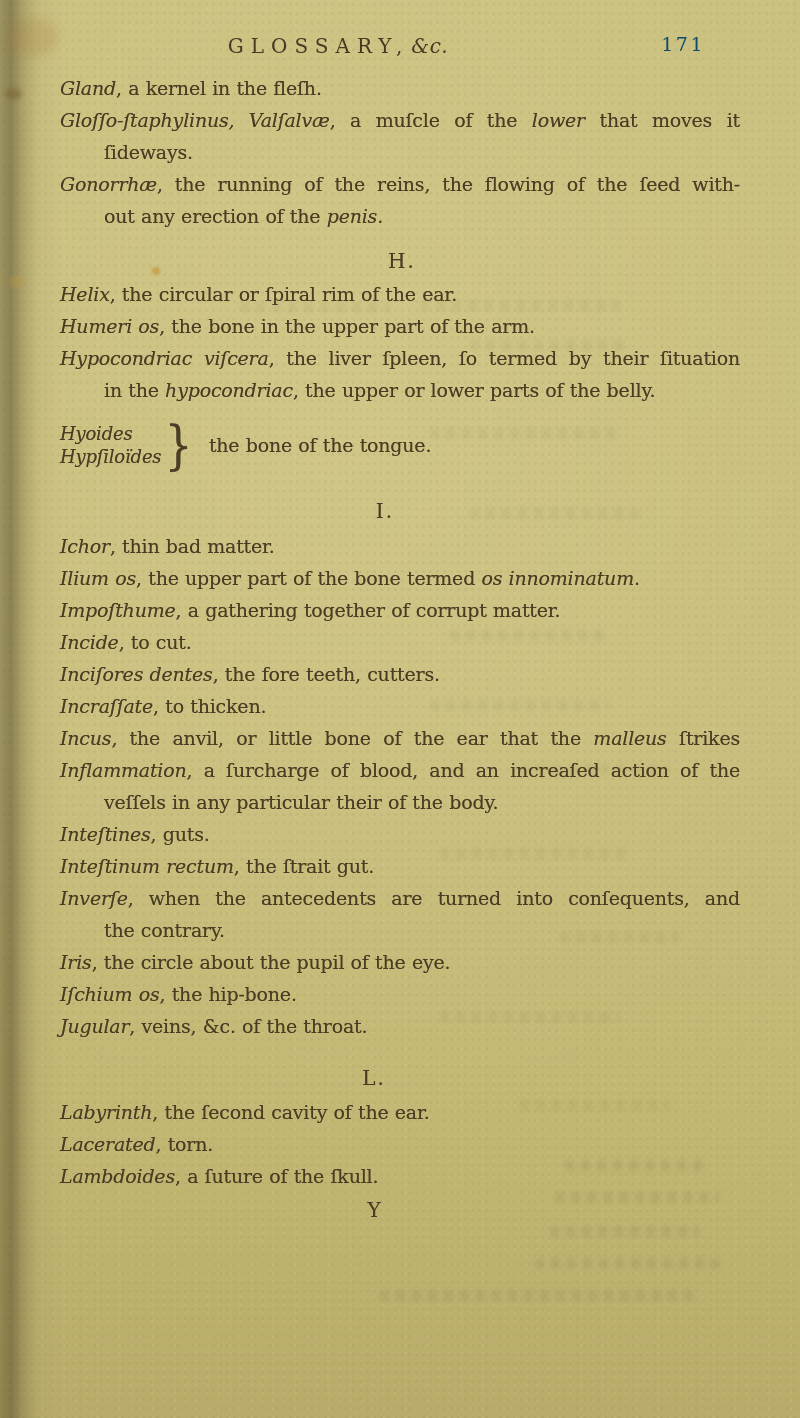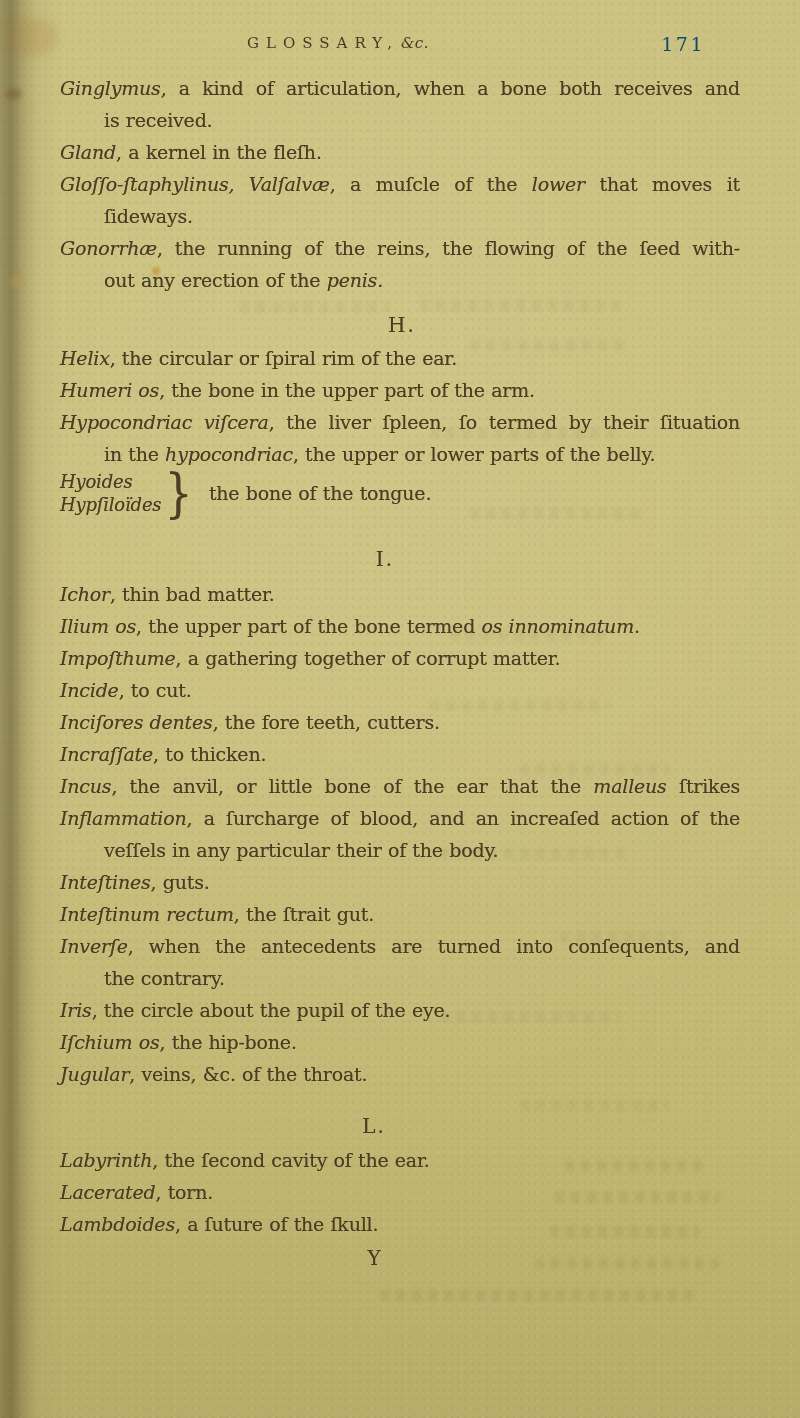--- a/index.html
+++ b/index.html
@@ -47,21 +47,21 @@
     background: rgba(118,94,44,0.45); filter: blur(2px); }
   .stain-dot { left: 152px; top: 267px; width: 8px; height: 8px;
     background: rgba(196,143,42,0.60); filter: blur(1px); }
   .stain-edge2 { left: 9px; top: 276px; width: 15px; height: 11px;
     background: rgba(188,152,70,0.40); filter: blur(2px); }
 
   
   .header-title {
     position: absolute; top: 34px; left: 0; width: 676px;
     text-align: center;
-    font-size: 15px; letter-spacing: 7px;
+    font-size: 20px; letter-spacing: 7px;
     color: #463a22;
   }
   .header-title .etc {
     font-style: italic; letter-spacing: 0.5px; margin-left: 2px;
   }
   .page-number {
     position: absolute; top: 33px; right: 95px;
     font-size: 19px; letter-spacing: 2.5px;
     color: #0c4a6e;
   }
@@ -82,21 +82,21 @@
   .section-letter {
     text-align: center; font-size: 20px; letter-spacing: 2px;
   }
   [data-name="section-letter-H"] { margin-top: 13px; margin-bottom: 1px; transform: translateX(2px); }
   [data-name="section-letter-I"] { margin-top: 27px; margin-bottom: 3px; transform: translateX(-15px); }
   [data-name="section-letter-L"] { margin-top: 20px; margin-bottom: 2px; transform: translateX(-26px); }
 
   
   .brace-entry {
     display: flex; align-items: center;
-    margin-top: 0; height: 46px;
+    margin-top: 16px; height: 46px;
   }
   .brace-terms { width: 100px; }
   .brace-terms .term {
     font-style: italic; font-size: 18px; line-height: 23px; display: block;
   }
   .brace-glyph {
     font-size: 52px; line-height: 46px; font-weight: 400;
     transform: scaleX(0.85); margin-left: 2px;
     color: #4a3e25;
   }
@@ -135,24 +135,20 @@
 <div class="ghost strong" style="left:550px; top:1226px; width:150px;" data-name="showthrough-mark"></div>
 <div class="ghost strong" style="left:535px; top:1258px; width:185px;" data-name="showthrough-mark"></div>
 <div class="ghost strong" style="left:380px; top:1290px; width:320px;" data-name="showthrough-mark"></div>
 
 <div class="header-title" data-name="running-header">
   <span data-name="header-title-text">GLOSSARY,</span><span class="etc" data-name="header-etc-text">&amp;c.</span>
 </div>
 <div class="page-number" data-name="page-number">171</div>
 
 <div class="text-block" data-name="glossary">
-    <div class="entry" data-name="entry-ginglymus">
-      <div class="line fill" data-name="entry-line"><span class="it" data-name="term-text">Ginglymus</span><span class="rm" data-name="definition-text">, a kind of articulation, when a bone both receives and</span></div>
-      <div class="line cont" data-name="entry-line"><span class="rm" data-name="definition-text">is received.</span></div>
-    </div>
     <div class="entry" data-name="entry-gland">
       <div class="line" data-name="entry-line"><span class="it" data-name="term-text">Gland</span><span class="rm" data-name="definition-text">, a kernel in the fleſh.</span></div>
     </div>
     <div class="entry" data-name="entry-glosso-staphylinus">
       <div class="line fill" data-name="entry-line"><span class="it" data-name="term-text">Gloſſo-ſtaphylinus, Valſalvæ</span><span class="rm" data-name="definition-text">, a muſcle of the </span><span class="it" data-name="term-text">lower</span><span class="rm" data-name="definition-text"> that moves it</span></div>
       <div class="line cont" data-name="entry-line"><span class="rm" data-name="definition-text">ſideways.</span></div>
     </div>
     <div class="entry" data-name="entry-gonorrhae">
       <div class="line fill" data-name="entry-line"><span class="it" data-name="term-text">Gonorrhæ</span><span class="rm" data-name="definition-text">, the running of the reins, the flowing of the ſeed with-</span></div>
       <div class="line cont" data-name="entry-line"><span class="rm" data-name="definition-text">out any erection of the </span><span class="it" data-name="term-text">penis</span><span class="rm" data-name="definition-text">.</span></div>

